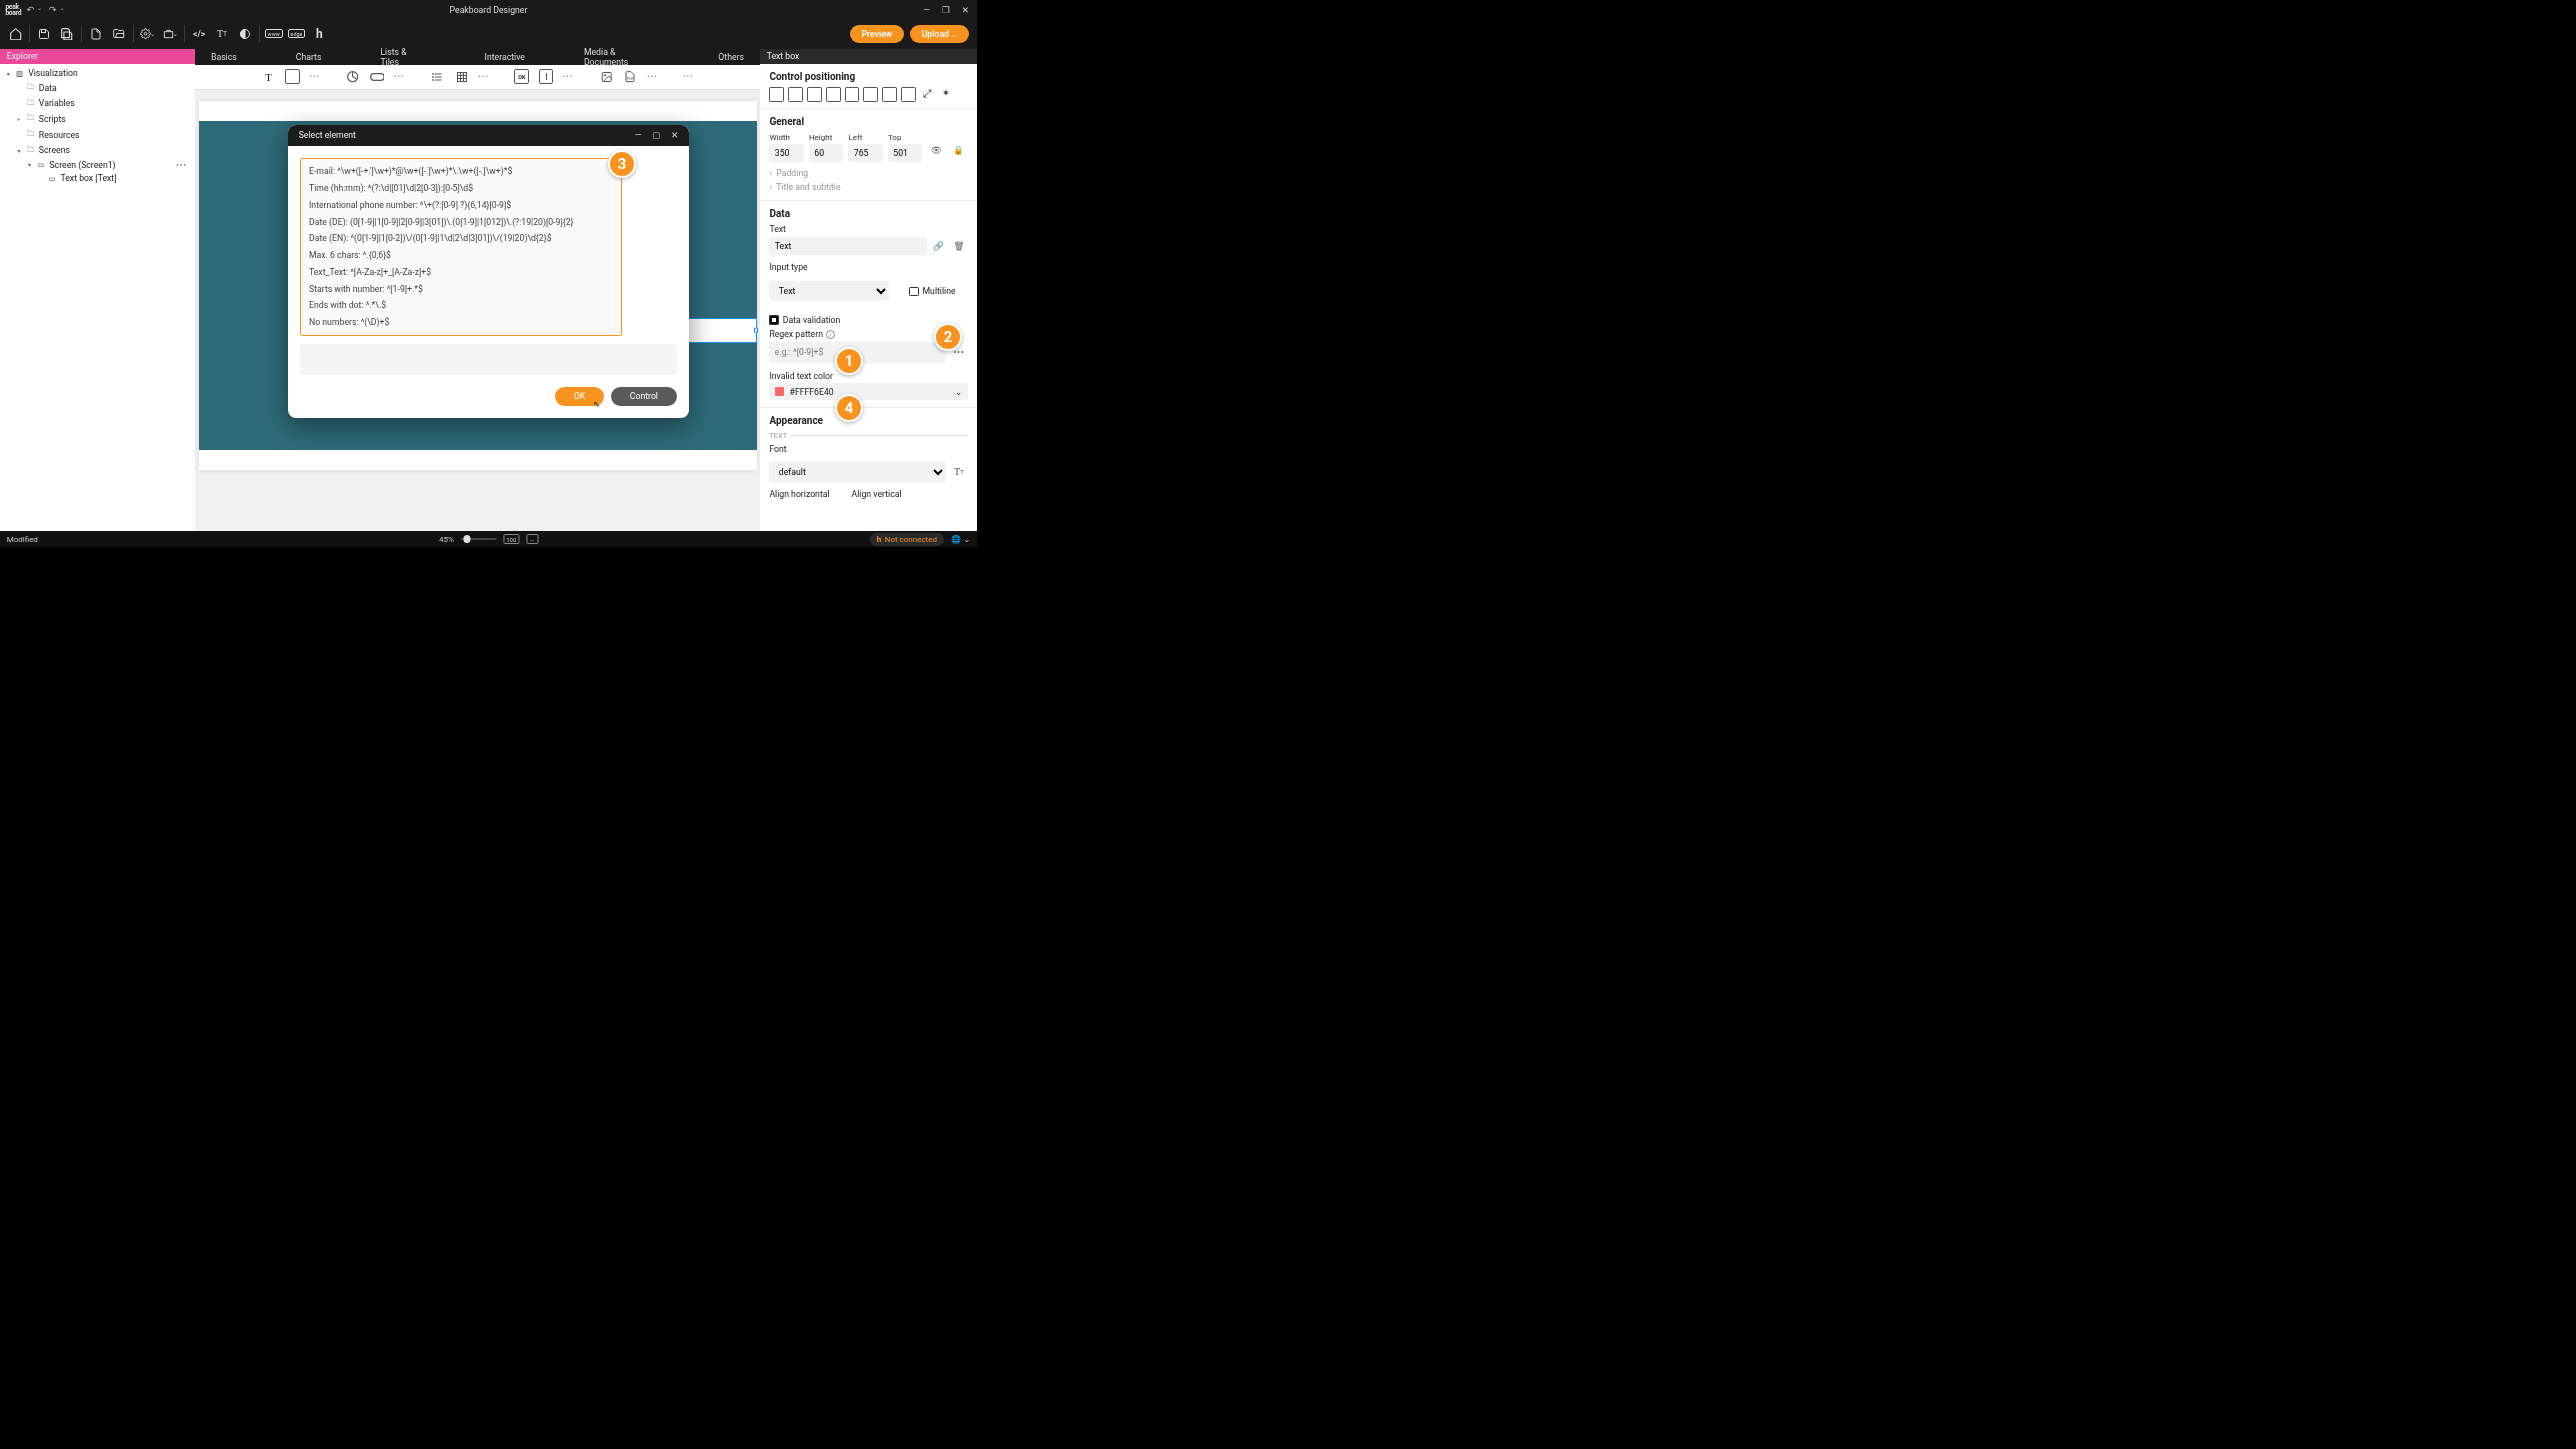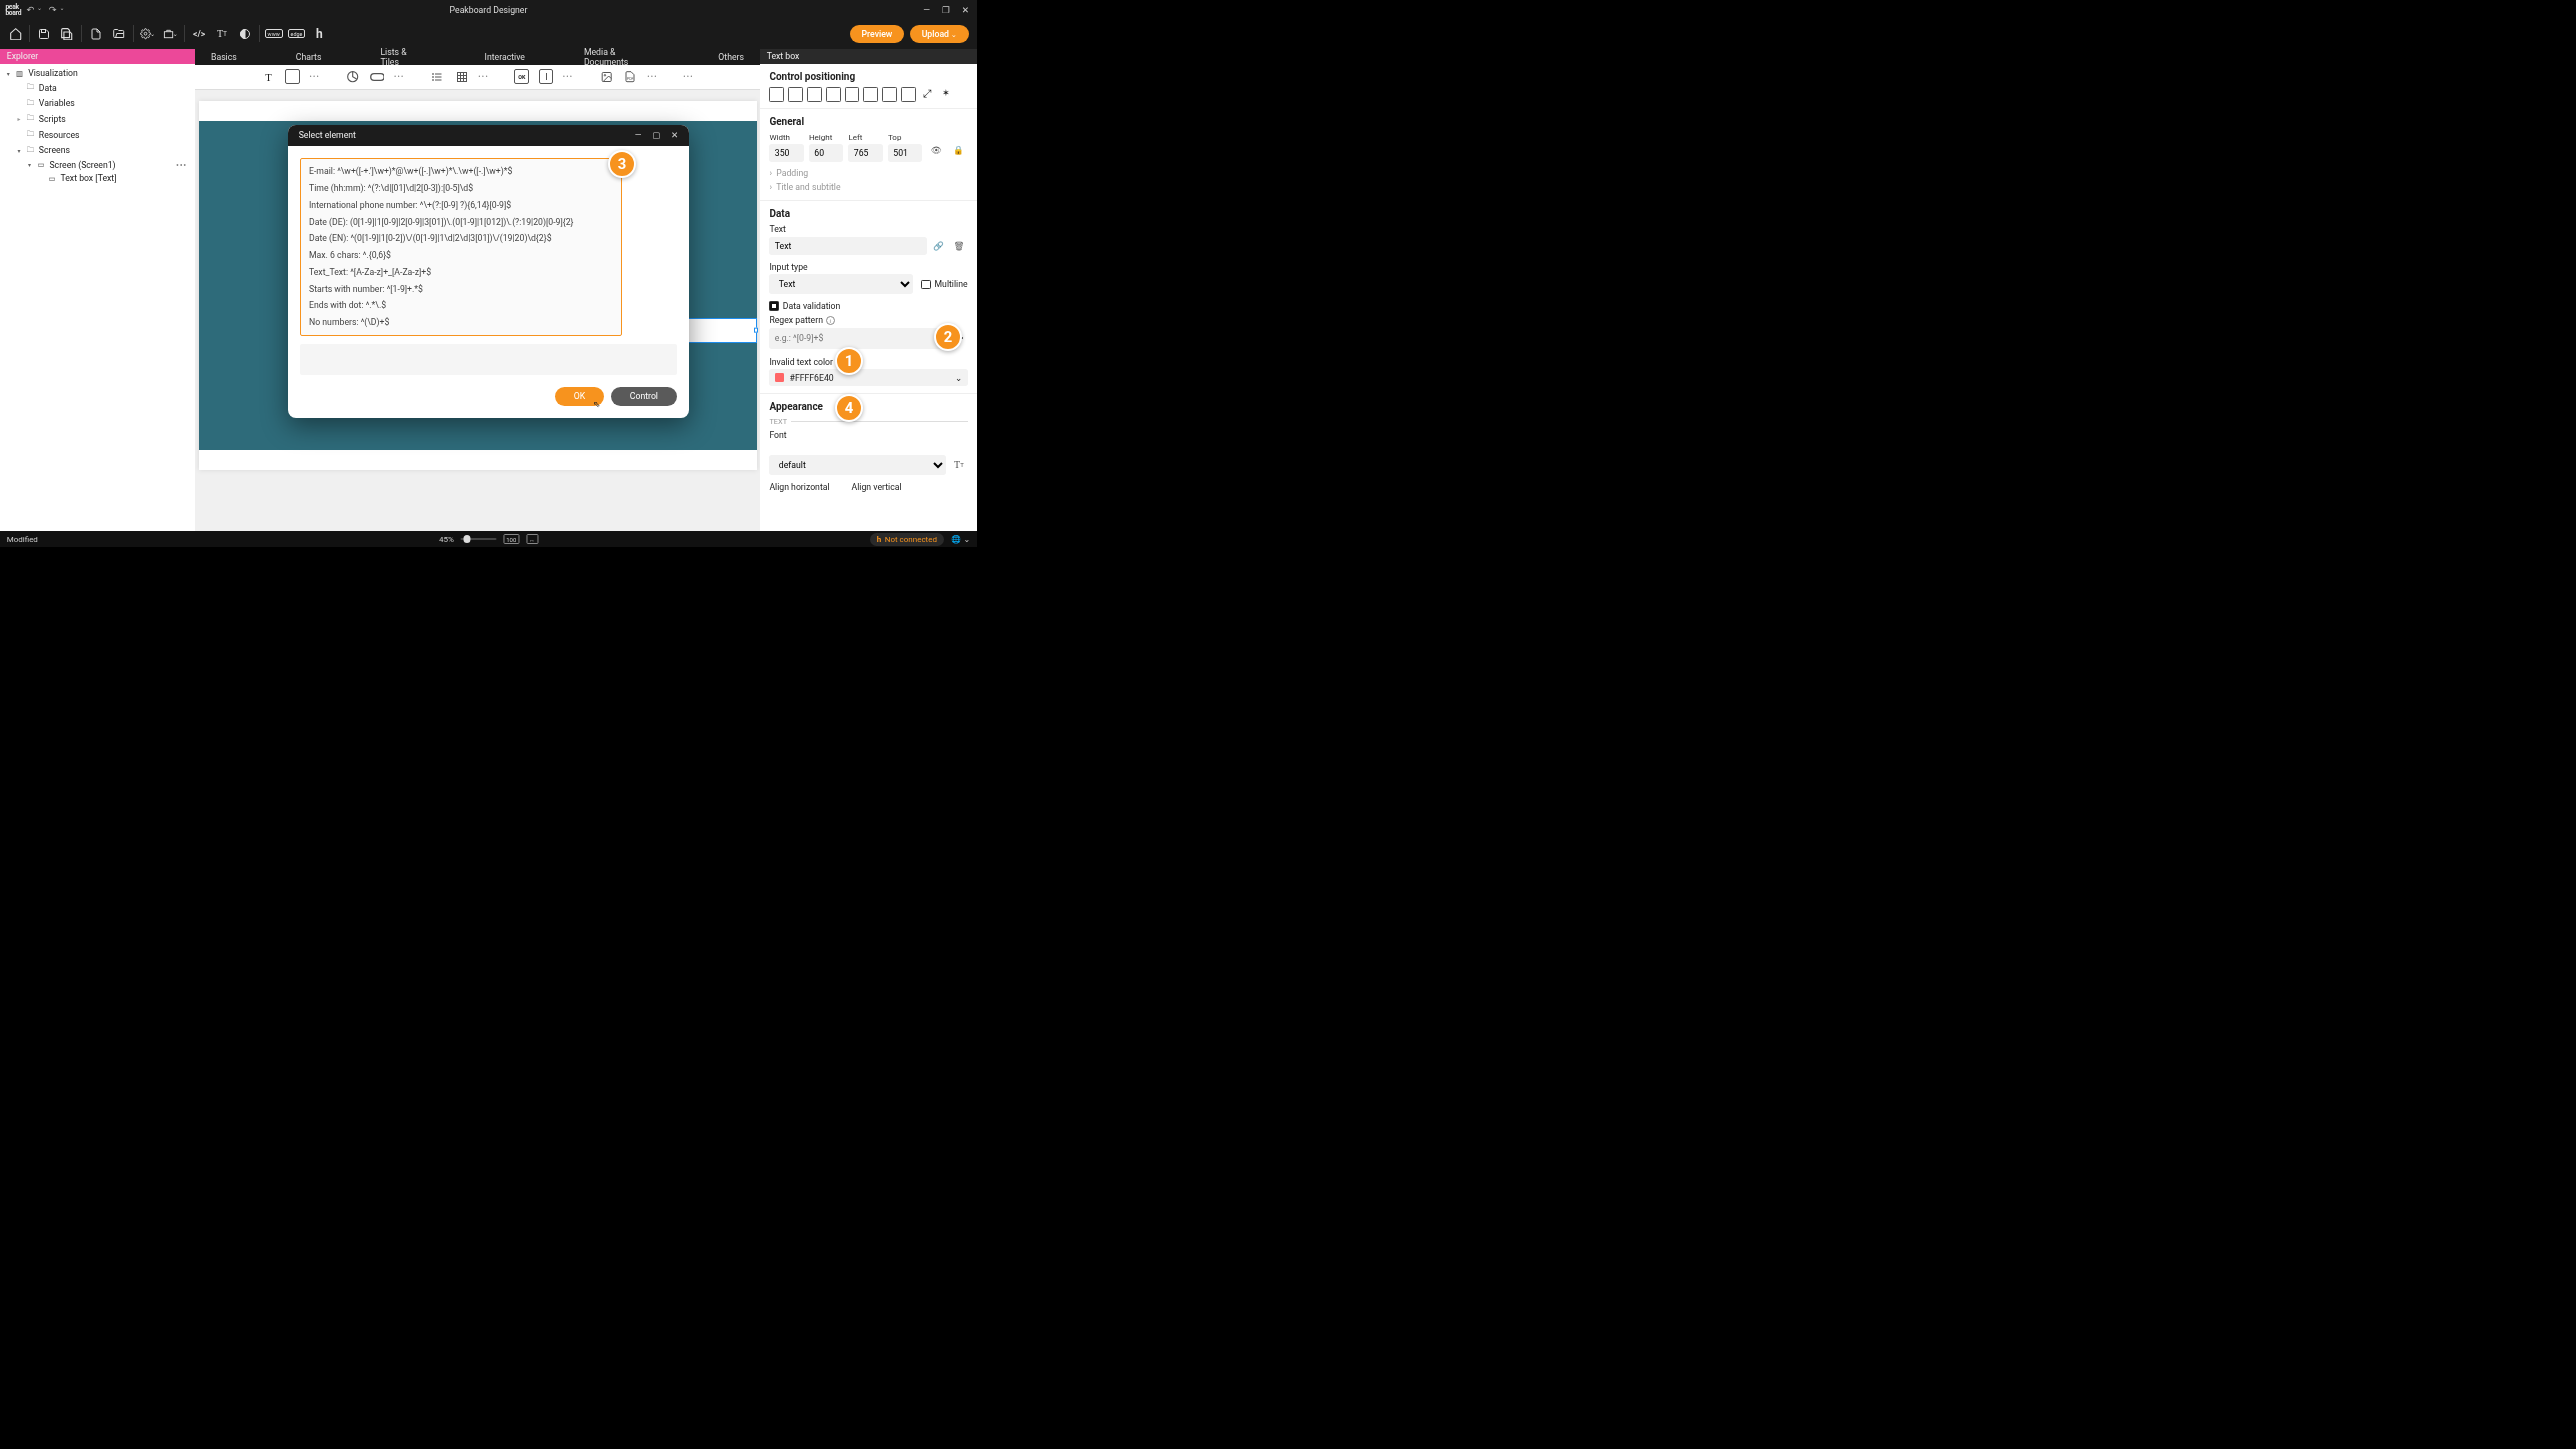--- a/index.html
+++ b/index.html
@@ -381,21 +381,21 @@
       <div class="stitle">Data</div>
       <label style="font-size:8.7px;display:block;margin-bottom:2.7px">Text</label>
       <div style="display:flex;gap:2.7px;align-items:center;margin-bottom:6.7px">
         <input class="input" style="flex: 1 1 0%;" value="Text">
         <span class="icobtn">🔗</span>
         <span class="icobtn">🗑</span>
       </div>
       <label style="font-size:8.7px;display:block;margin-bottom:2.7px">Input type</label>
       <div style="display:flex;gap:8px;align-items:center;margin-bottom:6.7px">
         <select style="flex:1"><option>Text</option></select>
-        <div class="chk" style="margin:0">
+        <div class="chk" style="margin:12px">
             <span class="box"></span>
             <span>Multiline</span>
           </div>
       </div>
       <div class="chk">
           <span class="box on"></span>
           <span>Data validation</span>
         </div>
       <div style="font-size:8.7px;margin:4px 0 2.7px"><span>Regex pattern</span><span class="info">i</span></div>
       <div style="display:flex;gap:4px;align-items:center;margin-bottom:8px">
@@ -405,21 +405,21 @@
       <label style="font-size:8.7px;display:block;margin-bottom:2.7px">Invalid text color</label>
       <div class="colorrow">
         <div class="swatch" style="background:#f66"></div>
         <span style="flex:1">#FFFF6E40</span>
         <span>⌄</span>
       </div>
     </div>
     <div class="section" style="border-bottom:none">
       <div class="stitle">Appearance</div>
       <div class="tiny-divider">TEXT</div>
-      <label style="font-size:8.7px;display:block;margin-bottom:15px">Font</label>
+      <label style="font-size:8.7px;display:block;margin-bottom:8px">Font</label>
       <div class="selwrap" style="margin-bottom:6.7px">
         <select><option>default</option></select>
         <span class="icobtn" style="font-family:serif;font-size:10px">T<sub style="font-size:6px">T</sub></span>
       </div>
       <div style="display:flex;gap:22px;font-size:8.7px">
         <span>Align horizontal</span>
         <span>Align vertical</span>
       </div>
     </div>
   </div>

